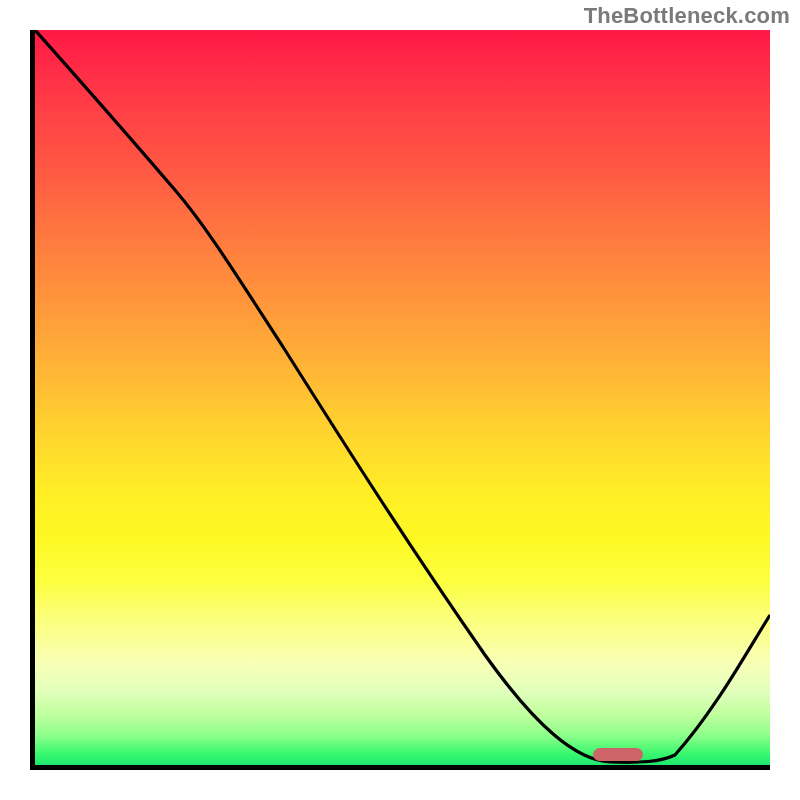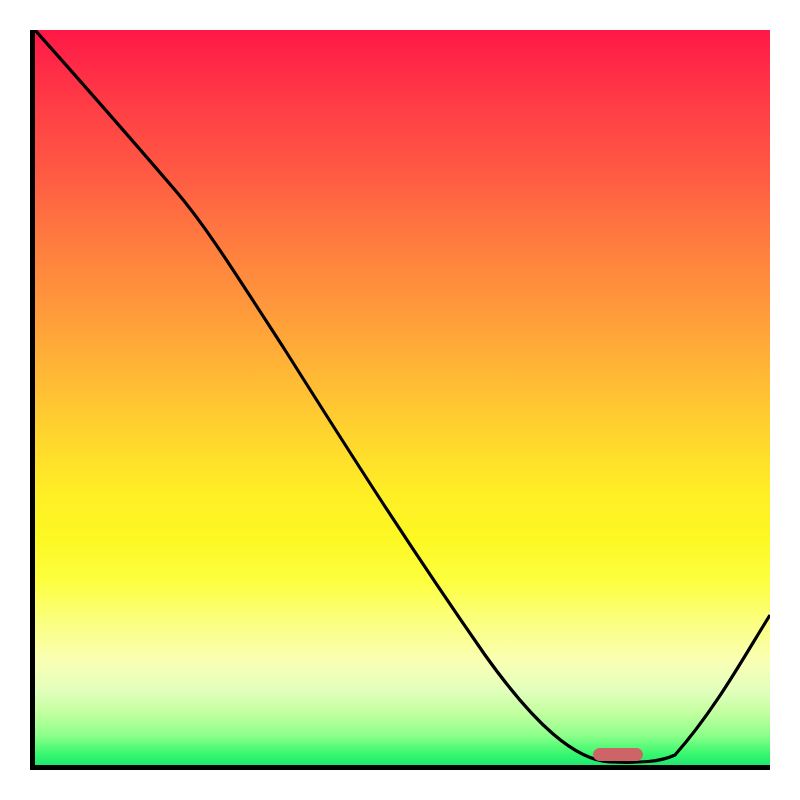--- a/index.html
+++ b/index.html
@@ -78,20 +78,21 @@
     width: 50px;
     height: 13px;
     background: #cd6568;
     border-radius: 7px;
   }
 </style>
 </head>
 <body>
 
 <div class="container">
+  <div class="attribution">TheBottleneck.com</div>
 
   <div class="plot-area">
     <div class="gradient-bg"></div>
 
     <svg class="curve-svg" viewBox="0 0 735 735" preserveAspectRatio="none">
 
       <path d="M 0 0
                C 40 45, 80 90, 140 160
                C 170 195, 195 235, 250 320
                C 310 415, 370 510, 450 625

